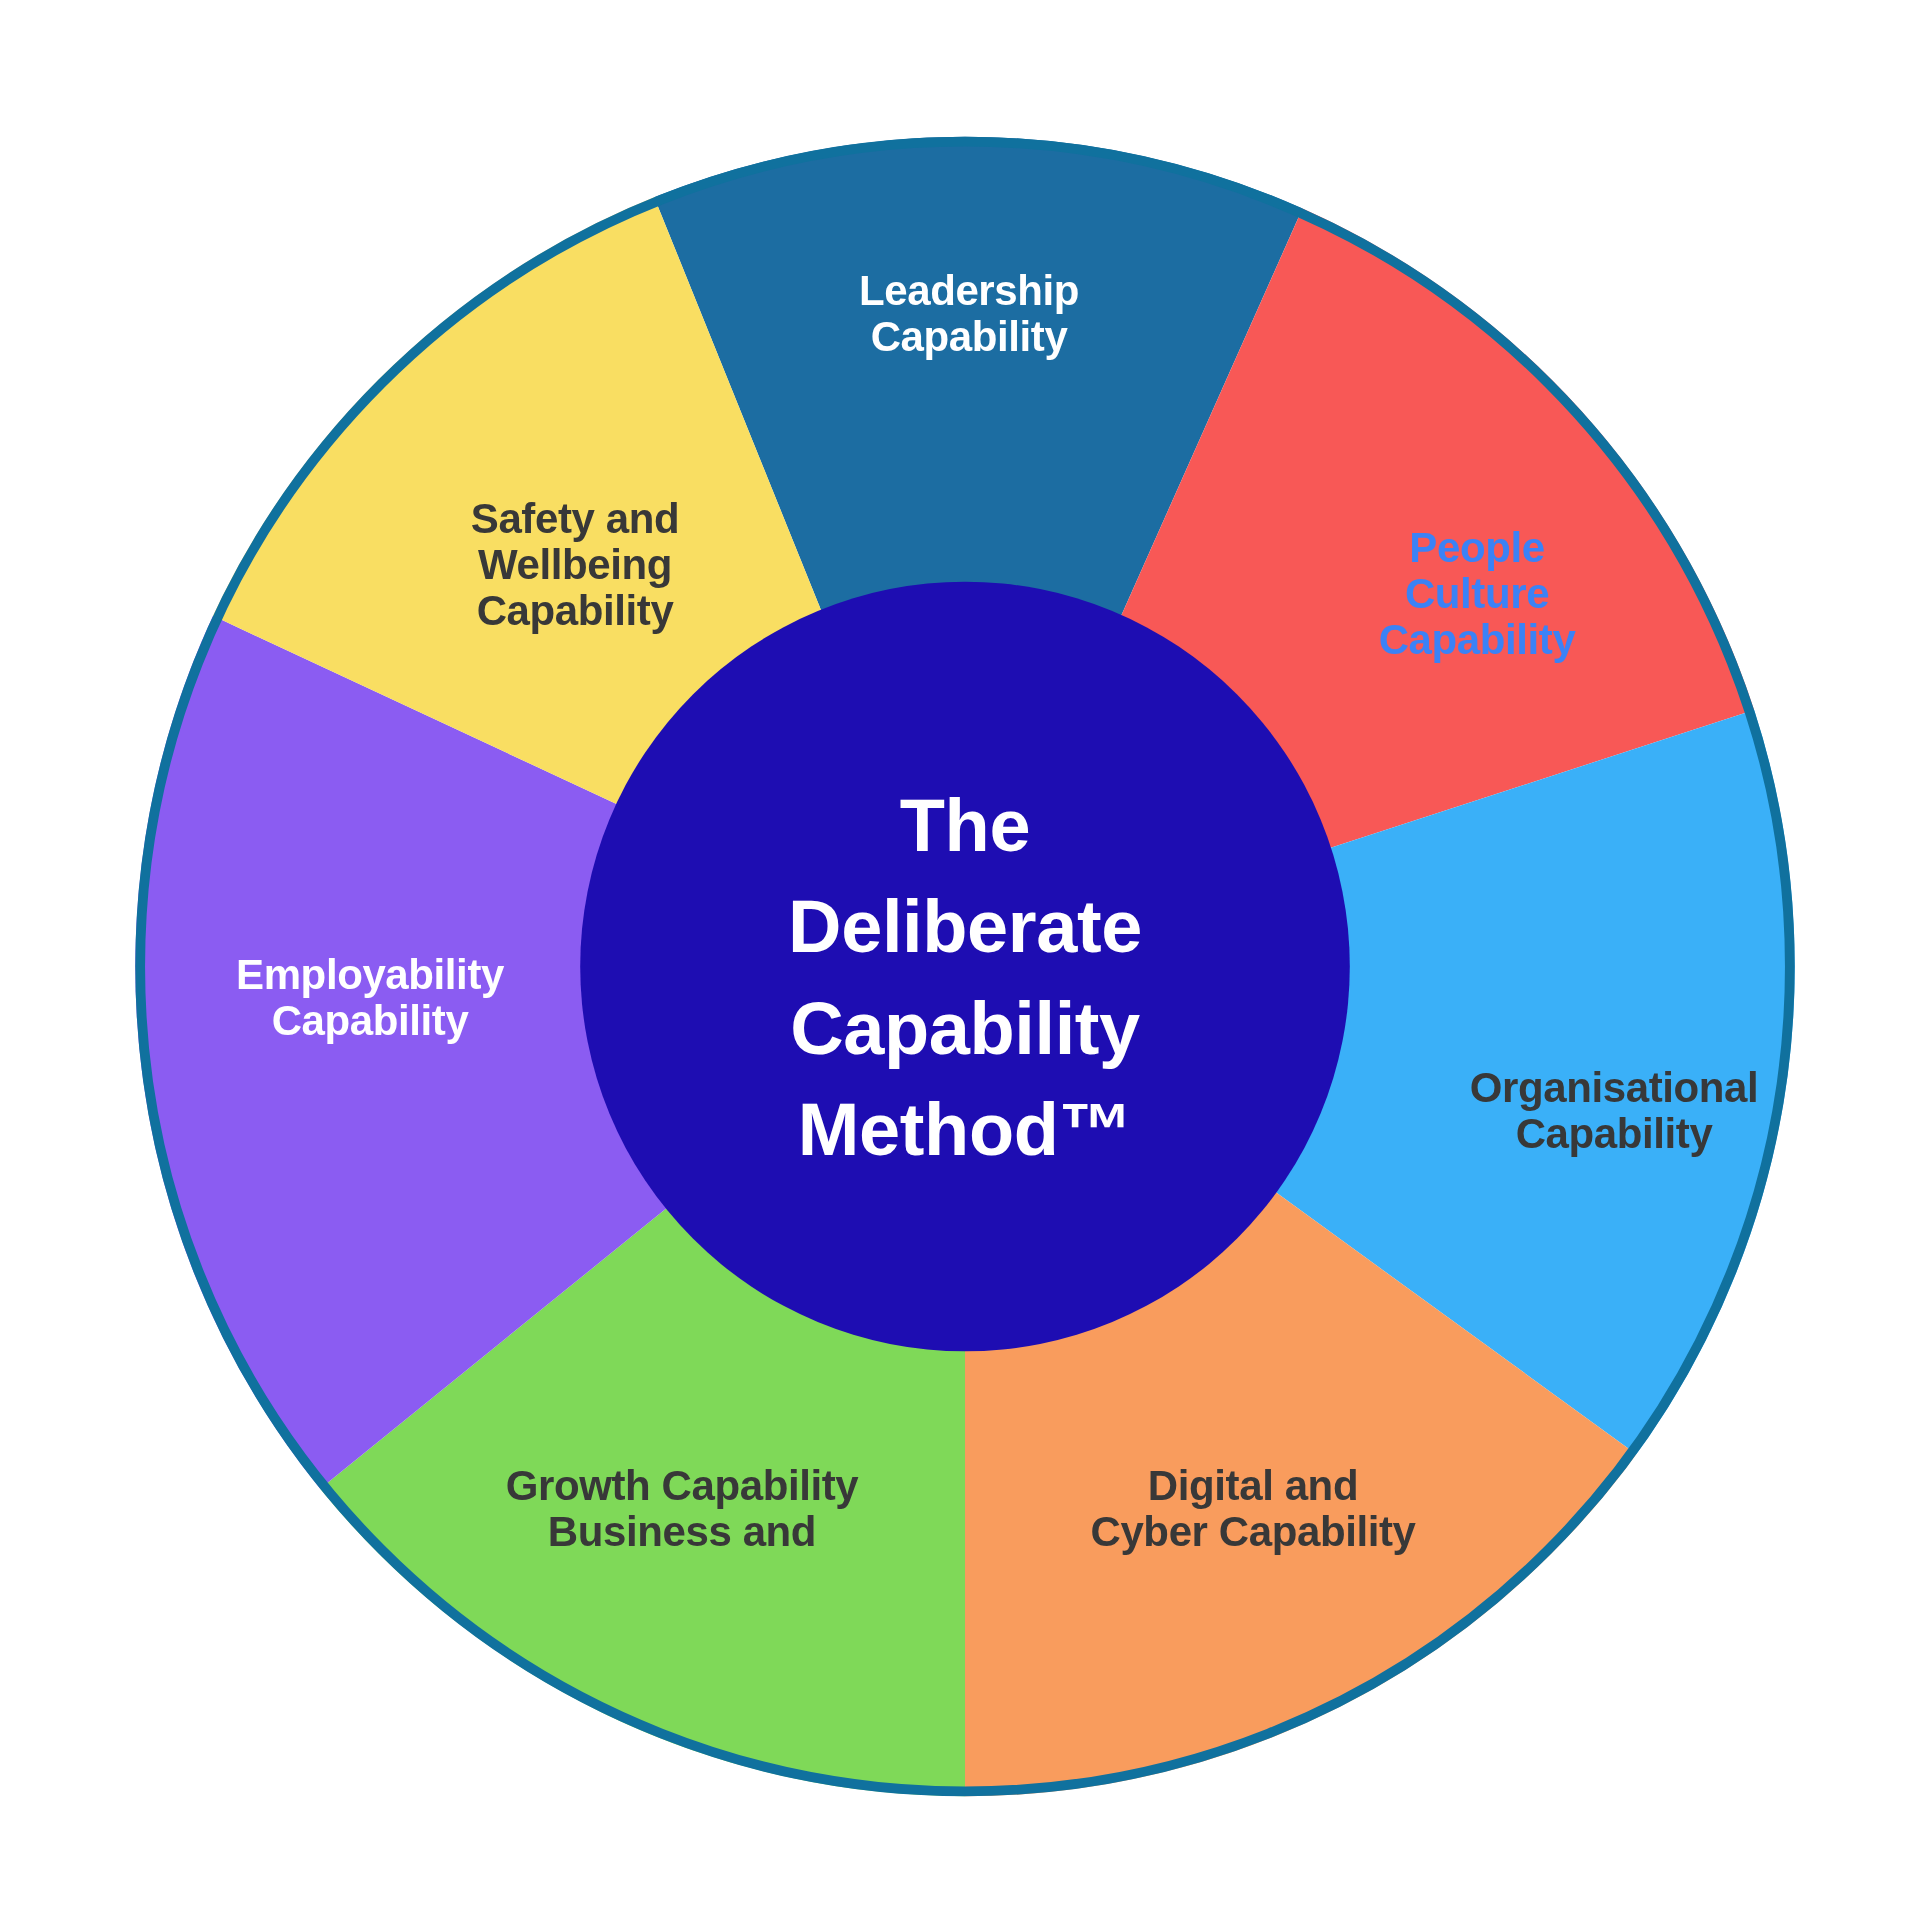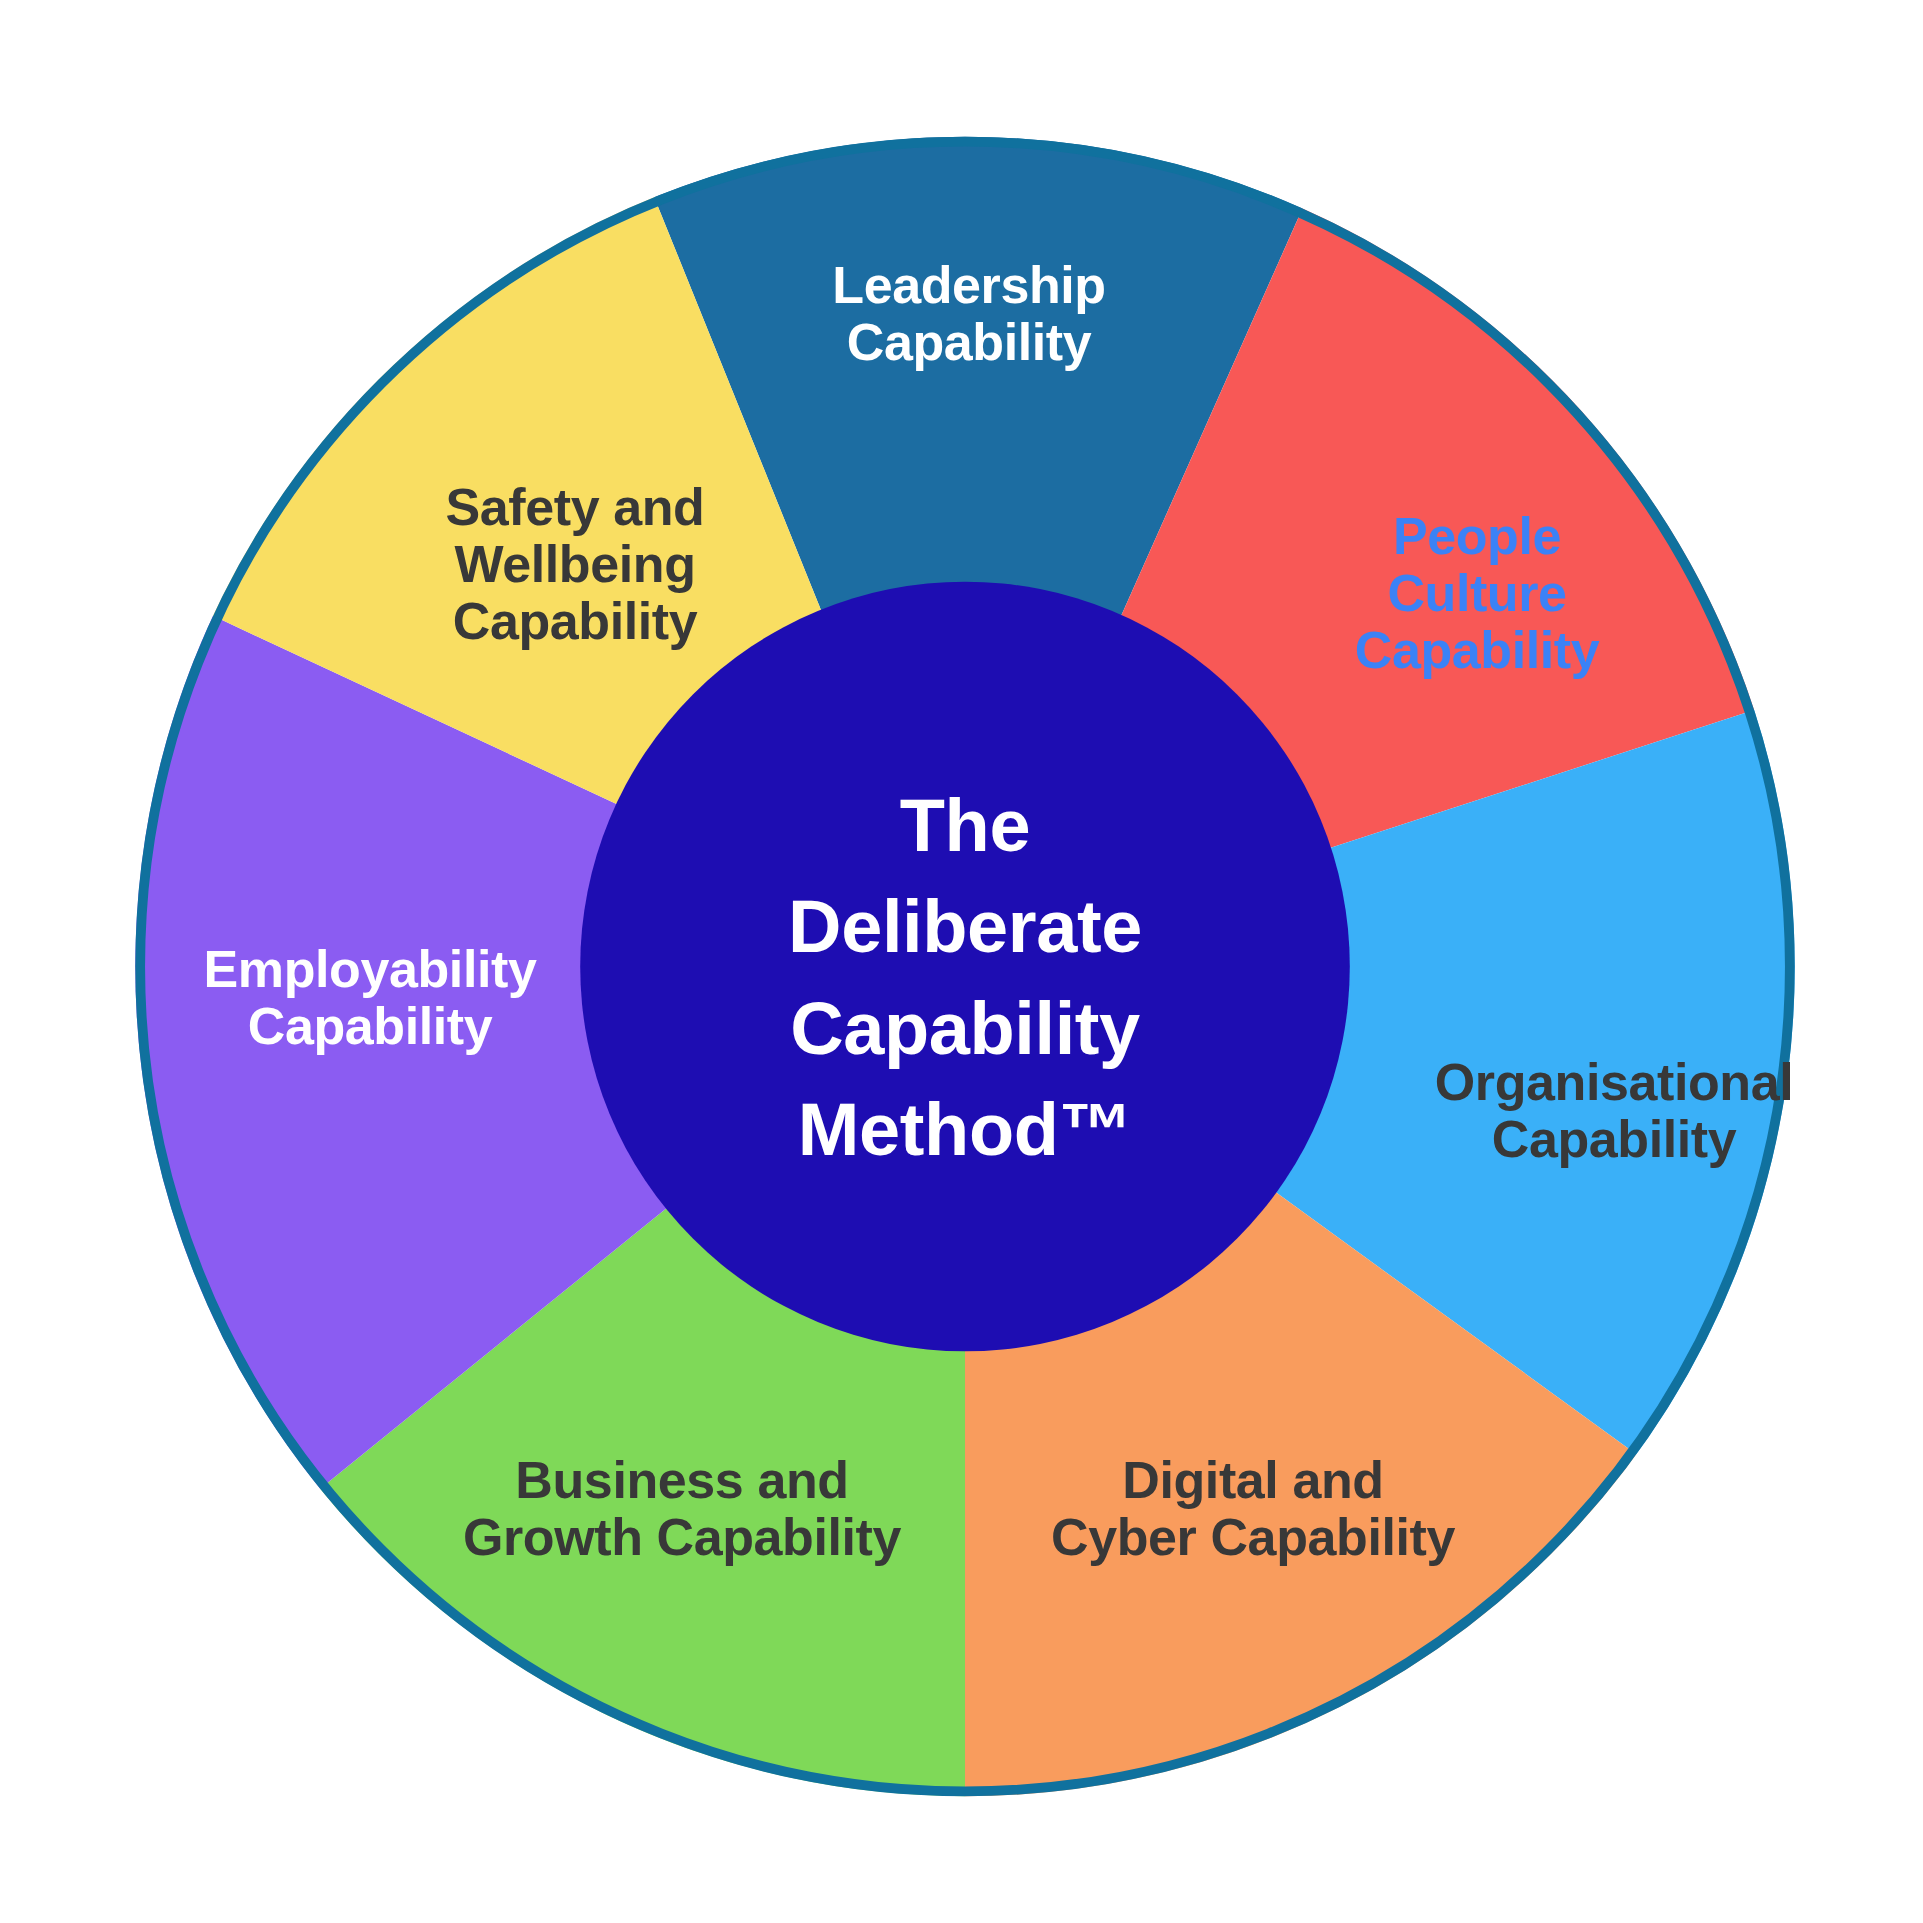--- a/index.html
+++ b/index.html
@@ -1,20 +1,20 @@
 <!DOCTYPE html>
 <html style="font-size:12px"><head>
 <meta charset="utf-8">
 <style>
   html,body{margin:0;padding:0;background:#ffffff;}
   .canvas{position:relative;width:1924px;height:1924px;background:#ffffff;overflow:hidden;
           font-family:"Liberation Sans","DejaVu Sans",sans-serif;}
   #wheel-svg{position:absolute;left:0;top:0;width:1924px;height:1924px;}
   .seg-label{position:absolute;transform:translate(-50%,-50%);text-align:center;
-             font-size:52px;font-weight:700;line-height:1.1;letter-spacing:-0.4px;white-space:nowrap;}
+             font-size:42px;font-weight:700;line-height:1.1;letter-spacing:-0.4px;white-space:nowrap;}
   .seg-label span{display:block;}
   .center-title{position:absolute;transform:translate(-50%,-50%);text-align:center;
                 font-size:74px;font-weight:700;line-height:1.37;letter-spacing:-0.4px;white-space:nowrap;}
   .center-title span{display:block;}
 </style>
 </head>
 <body>
 
 <div class="canvas">
 
@@ -45,22 +45,22 @@
     <span>Organisational</span>
     <span>Capability</span>
   </div>
 
   <div class="seg-label" style="left: 1253px; top: 1509px; color: rgb(56, 56, 56);">
     <span>Digital and</span>
     <span>Cyber Capability</span>
   </div>
 
   <div class="seg-label" style="left: 682px; top: 1509px; color: rgb(56, 56, 56);">
+    <span>Growth Capability</span>
     <span>Business and</span>
-    <span>Growth Capability</span>
   </div>
 
   <div class="seg-label" style="left: 370px; top: 998px; color: rgb(255, 255, 255);">
     <span>Employability</span>
     <span>Capability</span>
   </div>
 
   <div class="seg-label" style="left: 543px; top: 565px; color: rgb(56, 56, 56); margin-left: 32px;">
     <span>Safety and</span>
     <span>Wellbeing</span>

